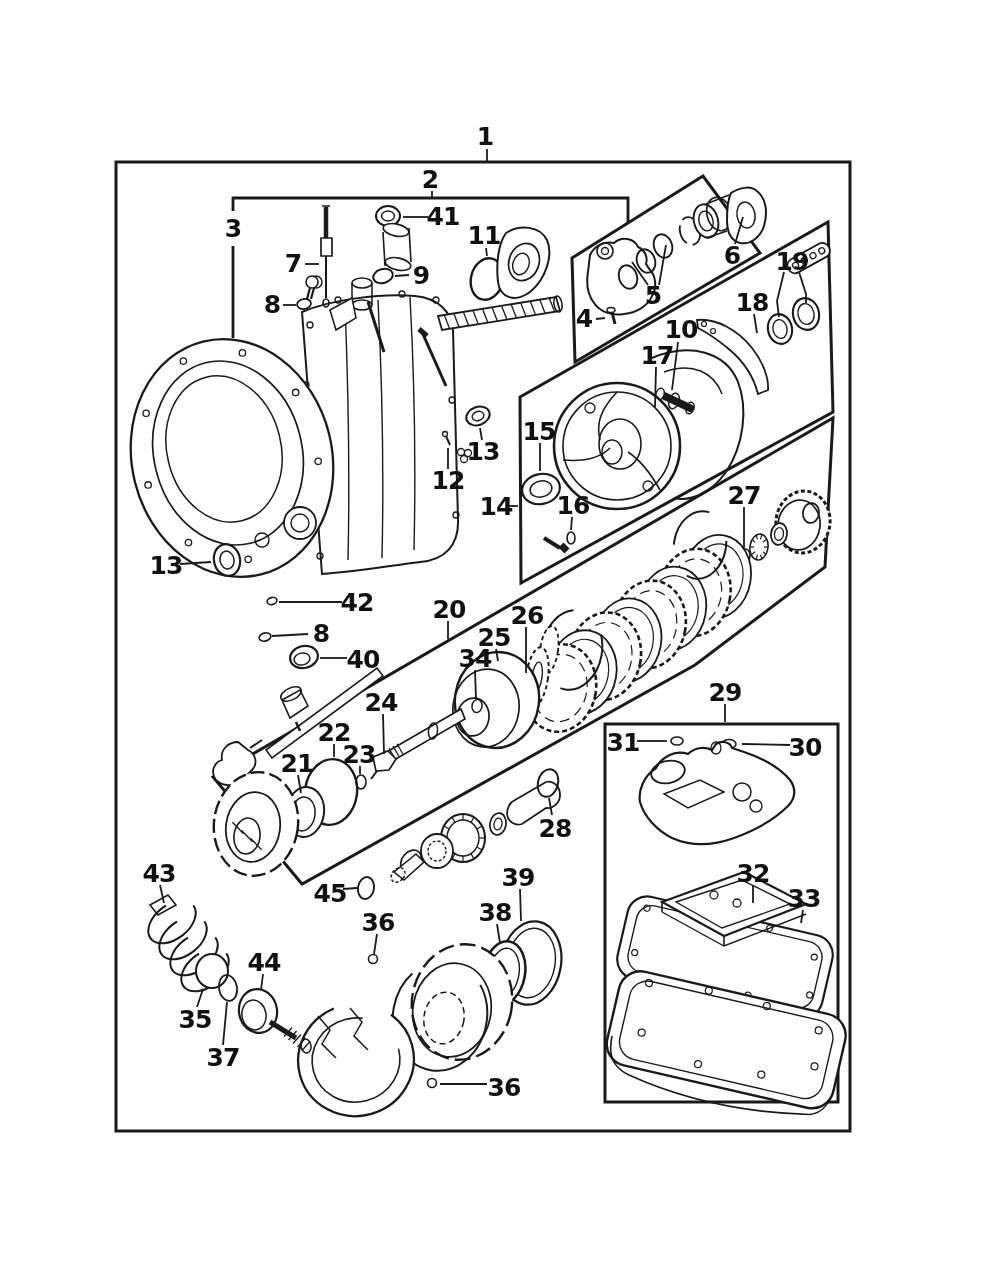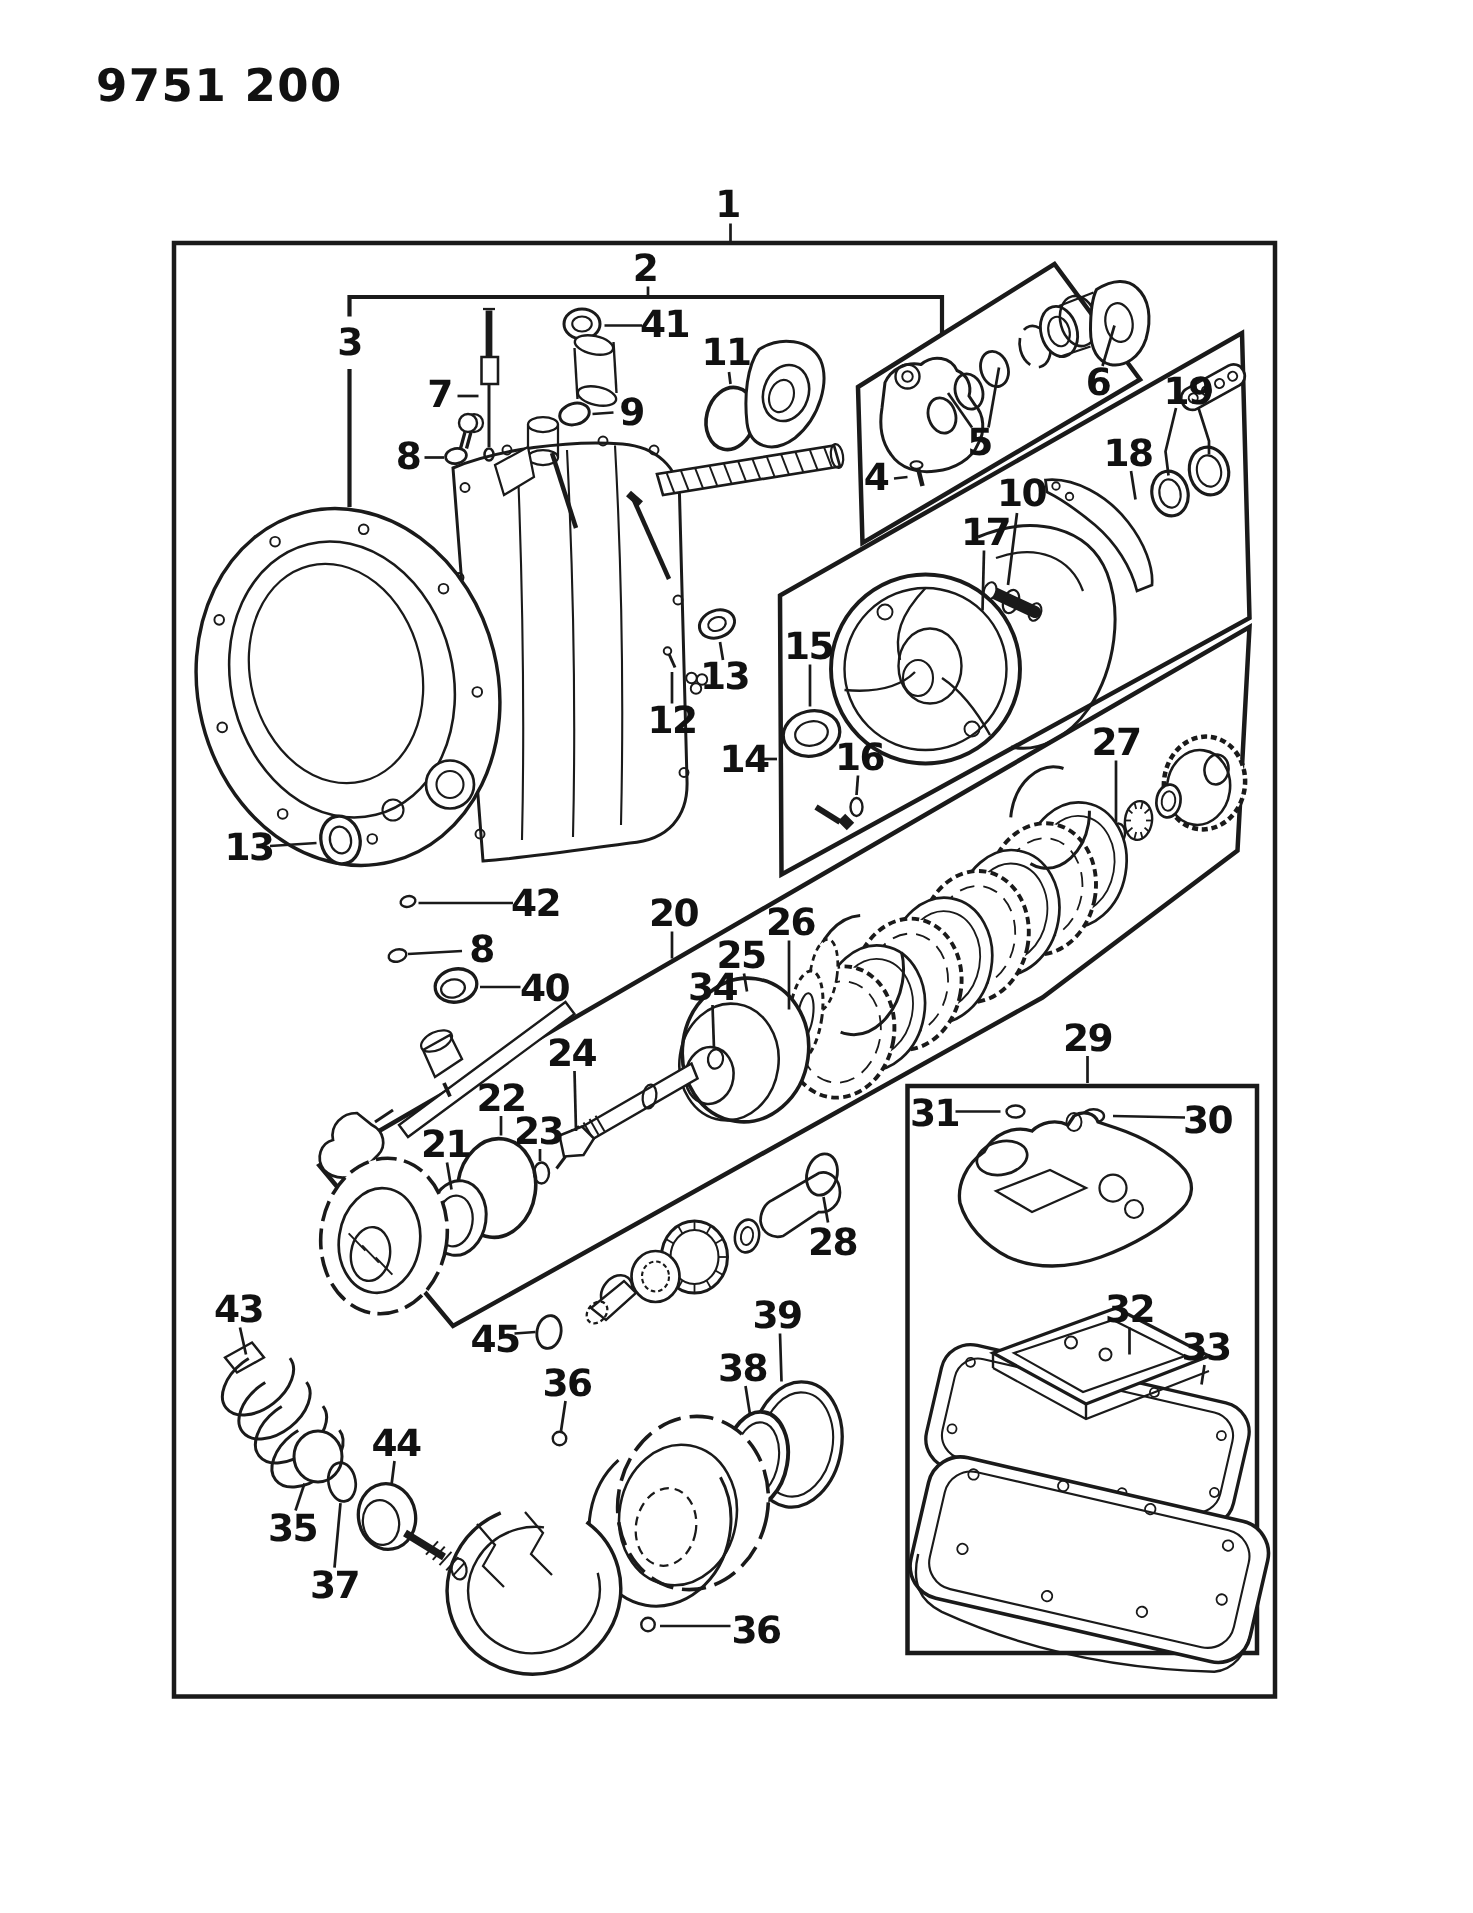--- a/index.html
+++ b/index.html
@@ -13,21 +13,20 @@
   #fig{position:absolute;left:0;top:0;}
   text.callout{
     font-family:"DejaVu Sans","Liberation Sans",sans-serif;
     font-weight:bold;font-size:25px;fill:#111;stroke:none;letter-spacing:-1px;
   }
 </style>
 </head>
 <body>
 
 <div id="stage">
-  <div id="page-code">9751 200</div>
   <svg id="fig" width="982" height="1275" viewBox="0 0 982 1275" xmlns="http://www.w3.org/2000/svg">
       <g>
         <g>
           <rect x="116" y="162" width="734" height="969" stroke-width="3" stroke="#1a1a1a" fill="none"></rect>
         </g>
         <g>
           <polyline points="233,338 233,246" stroke-width="2.8" stroke="#1a1a1a" fill="none"></polyline>
           <polyline points="233,211 233,198 628,198 628,222" stroke-width="2.8" stroke="#1a1a1a" fill="none"></polyline>
         </g>
         <g>

